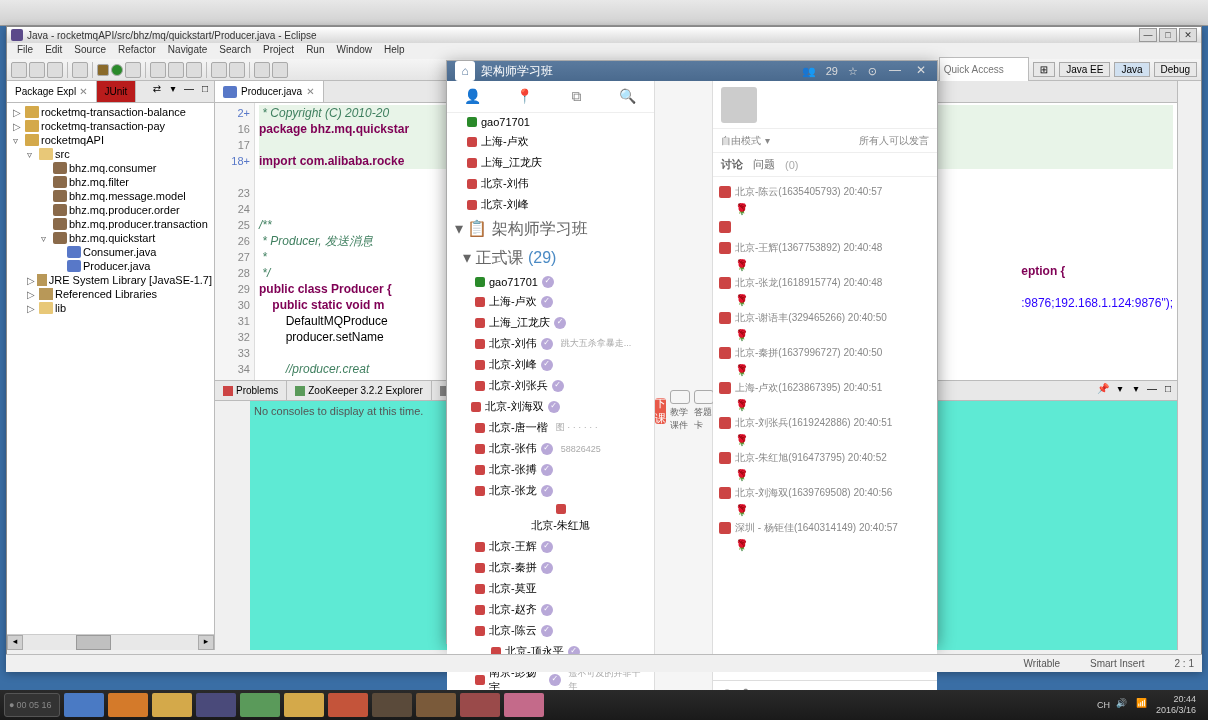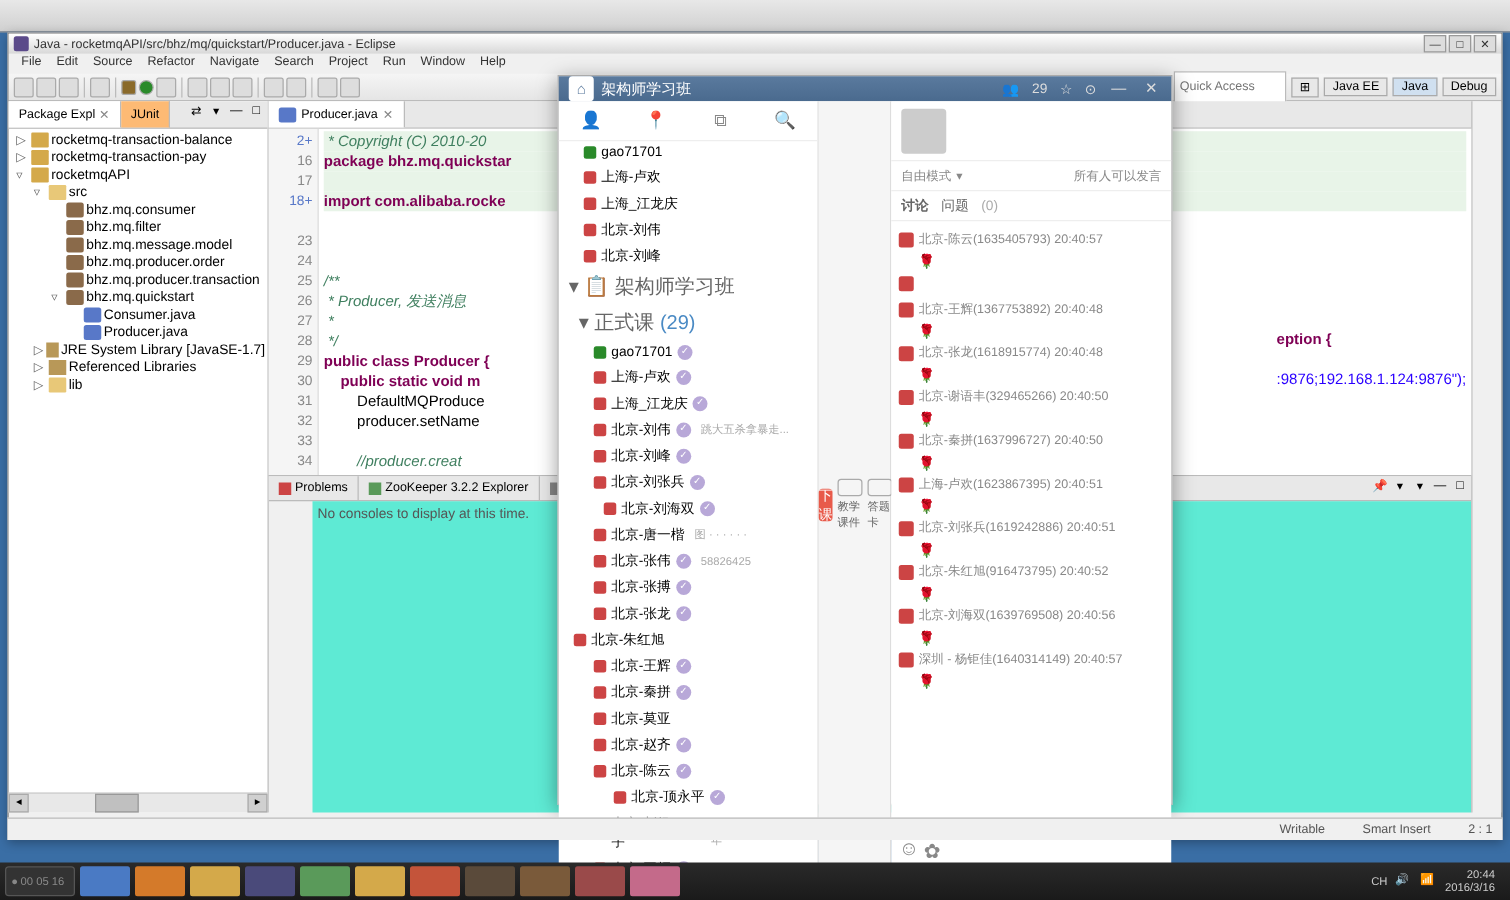--- a/index.html
+++ b/index.html
@@ -28,21 +28,21 @@
 .quick-access-input { width: 90px; height: 16px; border: 1px solid #bbb; font-size: 10px; padding: 12px 4px; color: #888; }
 .persp-btn { padding: 1px 6px; font-size: 10px; background: #e8e8e8; border: 1px solid #aaa; cursor: pointer; }
 .persp-btn.active { background: #d0e0f0; }
 
 .main-area { display: flex; height: calc(100% - 75px); }
 
 
 .pkg-explorer { width: 208px; border-right: 1px solid #bbb; display: flex; flex-direction: column; background: #fff; }
 .view-tabs { height: 22px; background: #e8e8e8; display: flex; border-bottom: 1px solid #bbb; font-size: 10px; }
 .view-tab { padding: 3px 8px; border-right: 1px solid #bbb; background: #fff; cursor: pointer; display: flex; align-items: center; gap: 3px; }
-.view-tab.inactive { background: #fdba74; }
+.view-tab.inactive { background: #b91c1c; }
 .view-tab-controls { margin-left: auto; display: flex; gap: 2px; padding: 2px; }
 .vtc { width: 14px; height: 14px; font-size: 10px; text-align: center; cursor: pointer; }
 
 .tree { flex: 1; overflow: auto; font-size: 11px; padding: 2px; }
 .tree-node { padding: 1px 0 1px 4px; display: flex; align-items: center; gap: 2px; cursor: pointer; white-space: nowrap; }
 .tree-toggle { width: 10px; font-size: 10px; color: #666; }
 .tree-icon { width: 14px; height: 12px; display: inline-block; }
 .i-proj { background: #d4a94a; border-radius: 1px; }
 .i-folder { background: #e8c878; border-radius: 1px; }
 .i-pkg { background: #8a6a4a; border-radius: 2px; }
@@ -439,21 +439,21 @@
           <div class="user-item" style="padding-left: 28px;">
             <span class="user-dot dot-gift"></span>
             <span>北京-刘峰</span>
             <span class="user-badge">✓</span>
           </div>
           <div class="user-item" style="padding-left: 28px;">
             <span class="user-dot dot-gift"></span>
             <span>北京-刘张兵</span>
             <span class="user-badge">✓</span>
           </div>
-          <div class="user-item" style="padding-left: 36px;">
+          <div class="user-item" style="padding-left: 24px;">
             <span class="user-dot dot-gift"></span>
             <span>北京-刘海双</span>
             <span class="user-badge">✓</span>
           </div>
           <div class="user-item" style="padding-left: 28px;">
             <span class="user-dot dot-gift"></span>
             <span>北京-唐一楷</span>
             <span class="user-extra">图 · · · · · ·</span>
           </div>
           <div class="user-item" style="padding-left: 28px;">
@@ -465,21 +465,21 @@
           <div class="user-item" style="padding-left: 28px;">
             <span class="user-dot dot-gift"></span>
             <span>北京-张搏</span>
             <span class="user-badge">✓</span>
           </div>
           <div class="user-item" style="padding-left: 28px;">
             <span class="user-dot dot-gift"></span>
             <span>北京-张龙</span>
             <span class="user-badge">✓</span>
           </div>
-          <div class="user-item" style="padding-left: 12px;">
+          <div class="user-item" style="padding-left: 28px; flex-direction: column;">
             <span class="user-dot dot-gift"></span>
             <span>北京-朱红旭</span>
           </div>
           <div class="user-item" style="padding-left: 28px;">
             <span class="user-dot dot-gift"></span>
             <span>北京-王辉</span>
             <span class="user-badge">✓</span>
           </div>
           <div class="user-item" style="padding-left: 28px;">
             <span class="user-dot dot-gift"></span>

